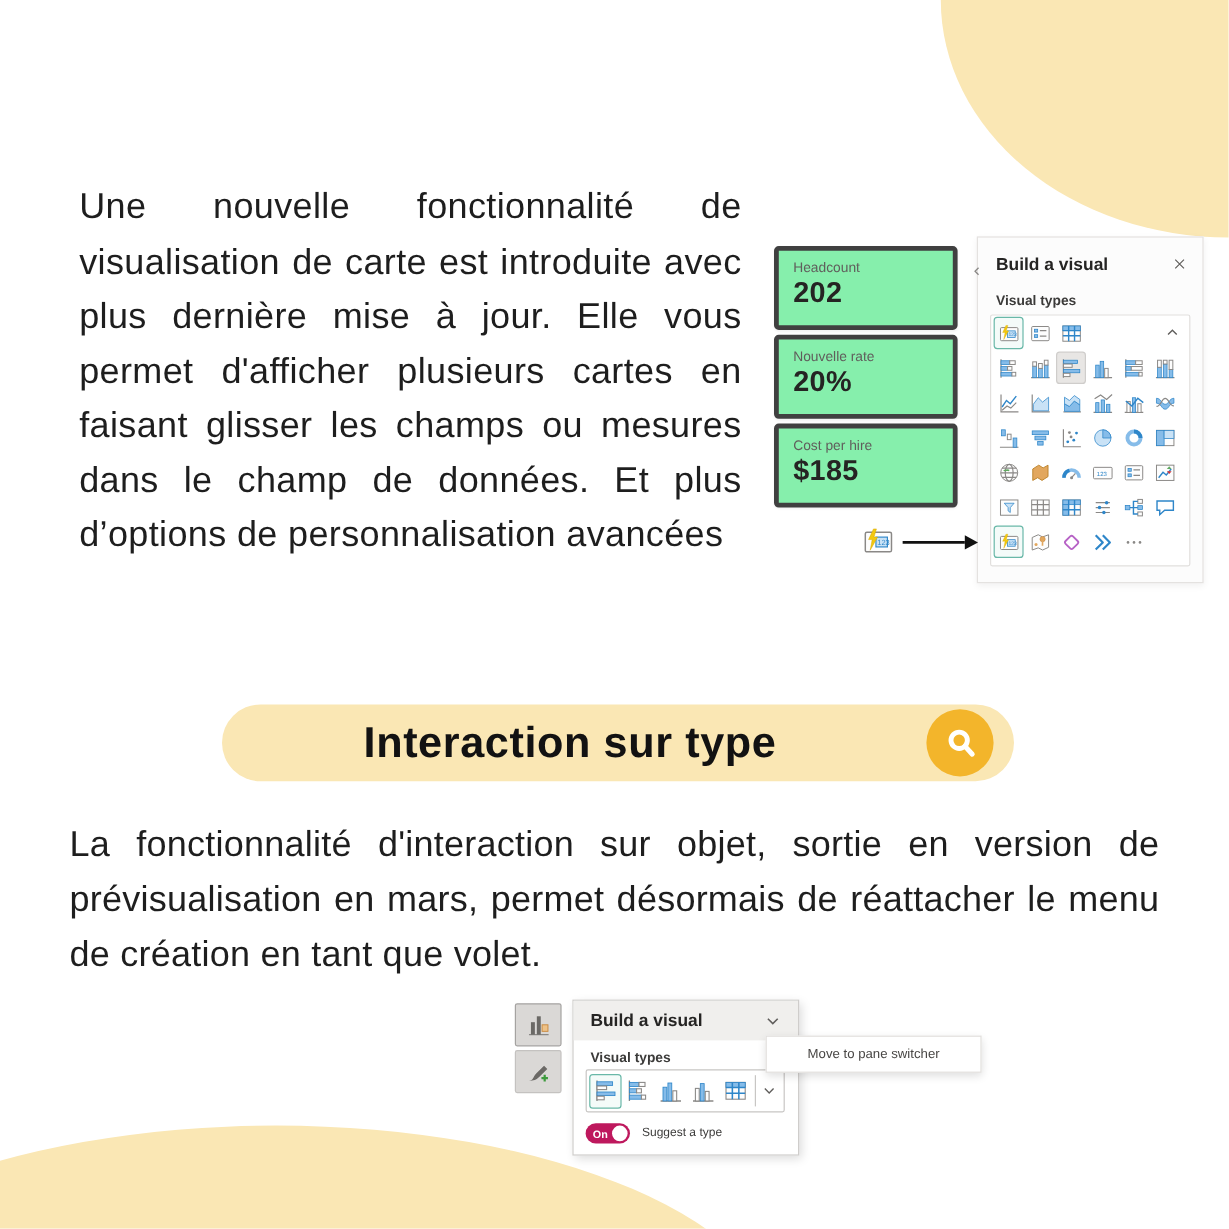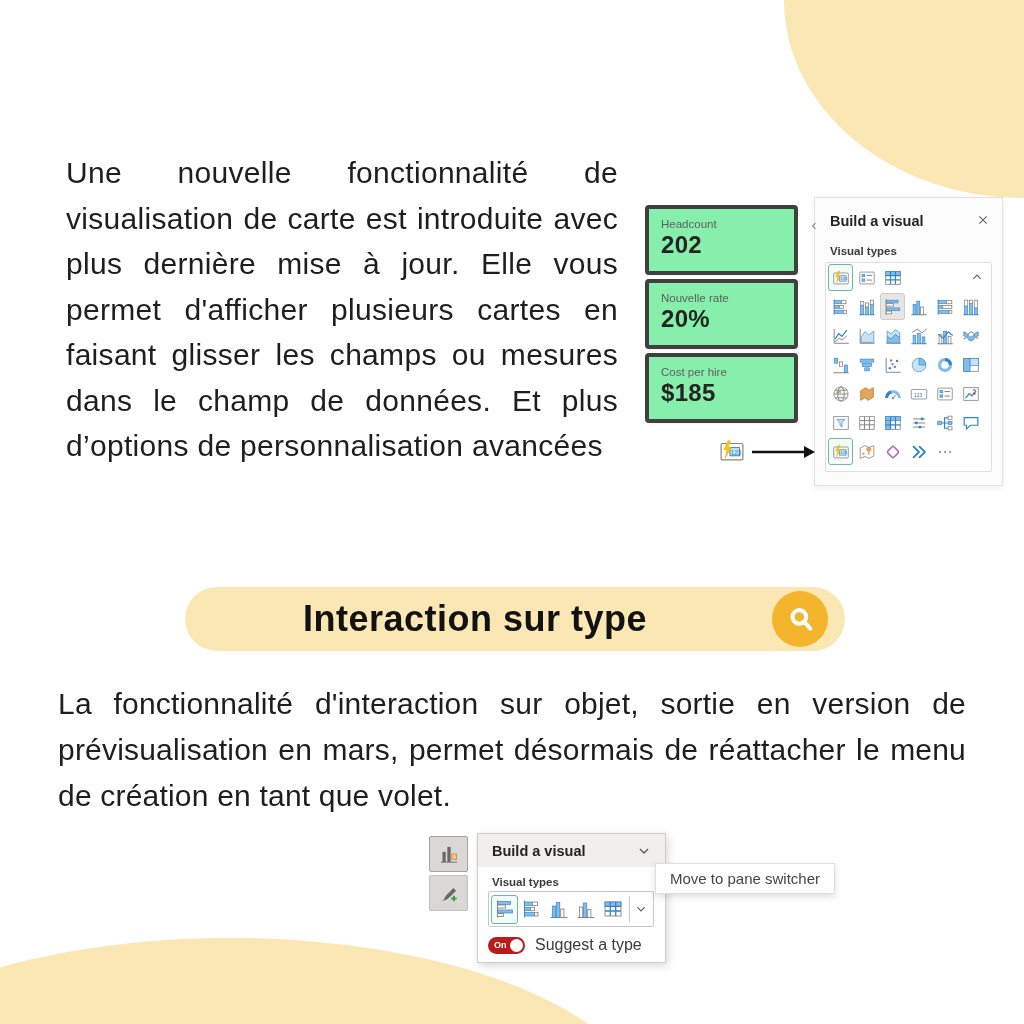--- a/index.html
+++ b/index.html
@@ -55,26 +55,26 @@
            align-items:center;justify-content:space-between;padding:0 12px 0 14px;box-sizing:border-box;}
   .p2-title{font-size:14.5px;font-weight:bold;color:#252423;}
   .p2-sub{position:absolute;left:14px;top:42px;font-size:11.5px;font-weight:bold;color:#3B3A39;}
   .p2-box{position:absolute;left:10px;top:57px;width:166px;height:36px;border:1px solid #C8C6C4;
           border-radius:2px;display:flex;align-items:center;padding:0 2px;box-sizing:border-box;}
   .p2-row{display:flex;gap:0px;}
   .p2-row .vt{width:27px;height:29px;}
   .p2-row .vt svg{width:22px;height:22px;}
   .p2-div{width:1px;height:26px;background:#C8C6C4;margin:0 3px;}
   .p2-toggle{position:absolute;left:10px;top:102px;display:flex;align-items:center;gap:10px;}
-  .toggle{width:37px;height:17px;background:#b91c1c;border-radius:9px;position:relative;}
+  .toggle{width:37px;height:17px;background:#be185d;border-radius:9px;position:relative;}
   .tg-txt{position:absolute;left:6px;top:3.5px;font-size:9px;color:#fff;font-weight:bold;}
   .tg-knob{position:absolute;right:2px;top:2px;width:13px;height:13px;background:#fff;border-radius:50%;}
-  .tg-label{font-size:16px;color:#3B3A39;}
-  .tooltip{position:absolute;left:655px;top:863px;width:178px;height:29px;background:#fff;
-           border:1px solid #E1DFDD;box-shadow:0 3px 7px rgba(0,0,0,.13);font-size:15px;color:#484644;
+  .tg-label{font-size:10px;color:#3B3A39;}
+  .tooltip{position:absolute;left:638px;top:863px;width:178px;height:29px;background:#fff;
+           border:1px solid #E1DFDD;box-shadow:0 3px 7px rgba(0,0,0,.13);font-size:11px;color:#484644;
            display:flex;align-items:center;justify-content:center;}
   
   .icn{display:block;}
   .icn svg{display:block;width:100%;height:100%;}
   .i16{width:16px;height:16px;}.i18{width:18px;height:18px;}.i24{width:24px;height:24px;}.i30{width:30px;height:30px;}
   svg .bf{fill:#86BCE9;stroke:#2E86C9;stroke-width:.7;}
   svg .gf{fill:#FDFDFD;stroke:#8A8886;stroke-width:.9;}
   svg .lf{fill:#C9E2F6;stroke:#2E86C9;stroke-width:.7;}
   svg .ax{stroke:#8A8886;stroke-width:1.1;fill:none;}
   svg .bs{stroke:#2E86C9;stroke-width:1.3;fill:none;}

